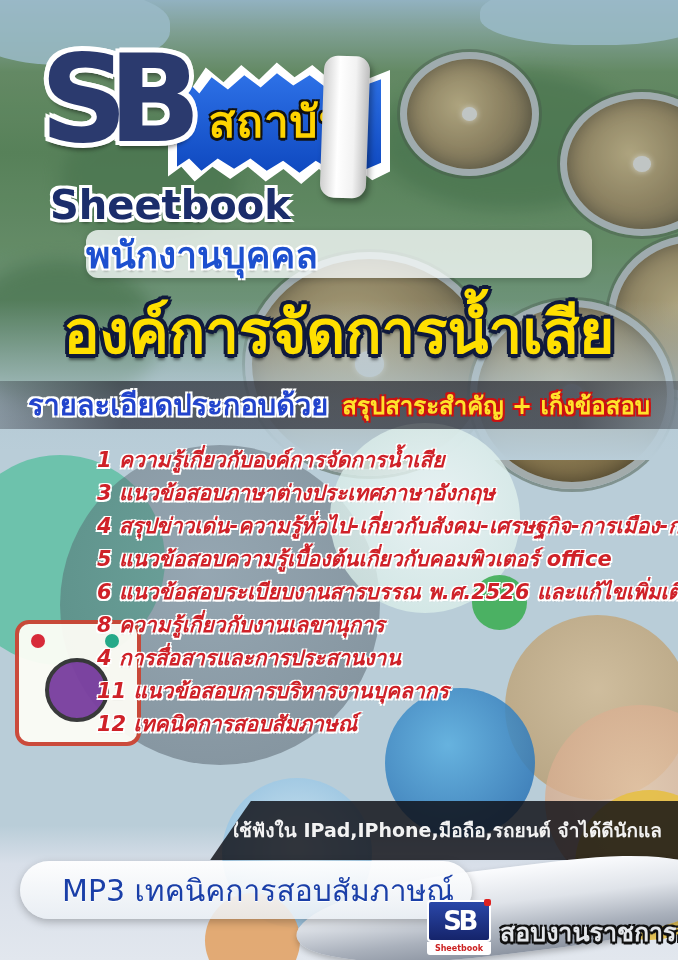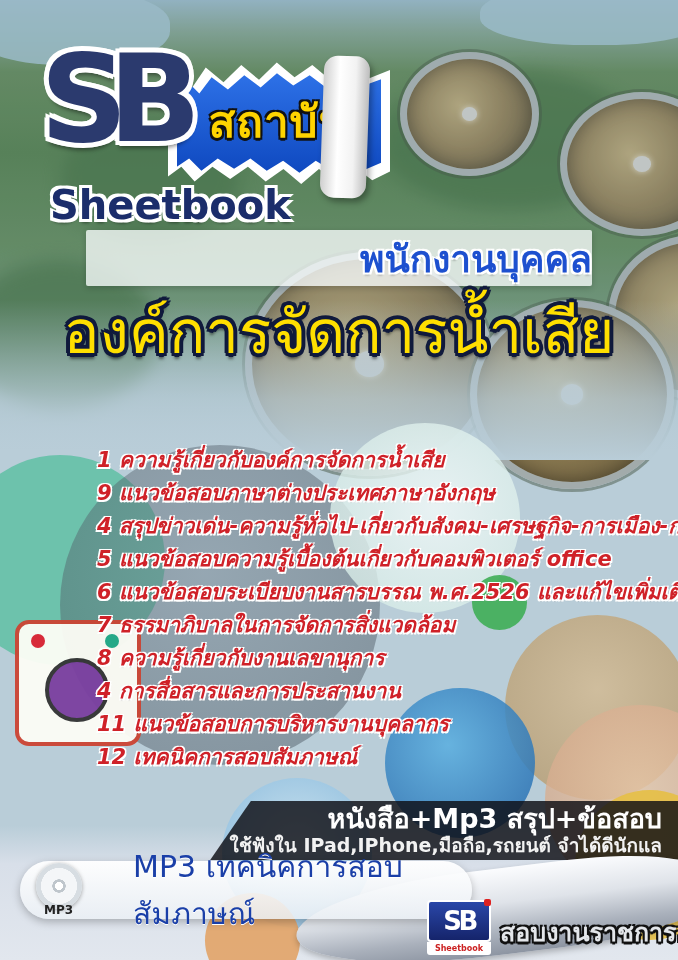--- a/index.html
+++ b/index.html
@@ -36,26 +36,26 @@
     text-shadow:-2px -2px 0 #111,2px -2px 0 #111,-2px 2px 0 #111,2px 2px 0 #111,0 3px 0 #111;}
   .paper-roll{left:322px;top:56px;width:46px;height:142px;z-index:4;border-radius:14px;
     background:linear-gradient(90deg,#cfcfcf 0%,#ffffff 35%,#f2f2f2 70%,#bdbdbd 100%);
     box-shadow:3px 4px 6px rgba(0,0,0,.35);transform:rotate(2deg);}
   .sb-text{left:40px;top:38px;z-index:5;font-size:122px;font-weight:900;line-height:1;
     letter-spacing:-0.16em;color:#2b3a6e;
     text-shadow:-4px -4px 0 #fff,4px -4px 0 #fff,-4px 4px 0 #fff,4px 4px 0 #fff,0 -5px 0 #fff,0 5px 0 #fff,-5px 0 0 #fff,5px 0 0 #fff,0 7px 4px rgba(0,0,0,.45);}
   .sheetbook{left:50px;top:182px;z-index:5;font-size:40px;font-weight:900;color:#1b2d6b;
     text-shadow:-3px -3px 0 #fff,3px -3px 0 #fff,-3px 3px 0 #fff,3px 3px 0 #fff,0 4px 3px rgba(0,0,0,.4);}
   
-  .position-bar{left:86px;top:230px;width:506px;height:56px;z-index:6;border-radius:2px;
+  .position-bar{left:86px;top:230px;width:506px;height:48px;z-index:6;border-radius:12px;
     background:rgba(248,252,253,.78);box-shadow:0 2px 6px rgba(0,0,0,.18);
-    display:flex;align-items:center;justify-content:flex-end;}
+    display:flex;align-items:center;justify-content:flex-start;}
   .position-bar span{font-size:37px;font-weight:900;color:#1d50cf;
     text-shadow:-2px -2px 0 #fff,2px -2px 0 #fff,-2px 2px 0 #fff,2px 2px 0 #fff,0 3px 2px rgba(0,0,0,.25);}
-  .org-title{left:0;top:284px;width:678px;z-index:6;text-align:center;font-size:60px;font-weight:400;
+  .org-title{left:0;top:284px;width:678px;z-index:6;text-align:center;font-size:60px;font-weight:700;
     color:#ffdf00;letter-spacing:0px;
     text-shadow:-3px -3px 0 #101a3c,3px -3px 0 #101a3c,-3px 3px 0 #101a3c,3px 3px 0 #101a3c,0 -4px 0 #101a3c,0 4px 0 #101a3c,-4px 0 0 #101a3c,4px 0 0 #101a3c,0 6px 3px rgba(0,0,0,.5);}
   .details-band{left:0;top:381px;width:678px;height:48px;z-index:6;
     background:linear-gradient(90deg,rgba(25,25,35,.30) 0%,rgba(22,22,32,.62) 18%,rgba(22,22,32,.62) 85%,rgba(25,25,35,.35) 100%);
     display:flex;align-items:center;justify-content:center;gap:14px;}
   .details-label{font-size:29px;font-weight:900;color:#2244cc;
     text-shadow:-2px -2px 0 #fff,2px -2px 0 #fff,-2px 2px 0 #fff,2px 2px 0 #fff;}
   .details-highlight{font-size:24px;font-weight:900;color:#ffe32b;
     text-shadow:-2px -2px 0 #c11,2px -2px 0 #c11,-2px 2px 0 #c11,2px 2px 0 #c11;}
   
@@ -137,46 +137,44 @@
   <div class="abs paper-roll"></div>
   <div class="abs sb-text">SB</div>
   <div class="abs sheetbook">Sheetbook</div>
 
   <div class="abs position-bar">
     <span>พนักงานบุคคล</span>
   </div>
 
   <div class="abs org-title">องค์การจัดการน้ำเสีย</div>
 
+  <div class="abs details-band">
+    <span class="details-label">รายละเอียดประกอบด้วย</span>
+    <span class="details-highlight">สรุปสาระสำคัญ + เก็งข้อสอบ</span>
+  </div>
 
   <div class="abs contents">
     <div class="li">1 ความรู้เกี่ยวกับองค์การจัดการน้ำเสีย</div>
-    <div class="li">9 แนวข้อสอบภาษาต่างประเทศภาษาอังกฤษ</div>
+    <div class="li">3 แนวข้อสอบภาษาต่างประเทศภาษาอังกฤษ</div>
     <div class="li">4 สรุปข่าวเด่น-ความรู้ทั่วไป-เกี่ยวกับสังคม-เศรษฐกิจ-การเมือง-การกีฬา</div>
     <div class="li">5 แนวข้อสอบความรู้เบื้องต้นเกี่ยวกับคอมพิวเตอร์ office</div>
     <div class="li">6 แนวข้อสอบระเบียบงานสารบรรณ พ.ศ.2526 และแก้ไขเพิ่มเติม</div>
-    <div class="li">7 ธรรมาภิบาลในการจัดการสิ่งแวดล้อม</div>
     <div class="li">8 ความรู้เกี่ยวกับงานเลขานุการ</div>
     <div class="li">4 การสื่อสารและการประสานงาน</div>
     <div class="li">11 แนวข้อสอบการบริหารงานบุคลากร</div>
     <div class="li">12 เทคนิคการสอบสัมภาษณ์</div>
   </div>
 
   <div class="abs promo">
-    <div class="promo-l1">หนังสือ+Mp3 สรุป+ข้อสอบ</div>
     <div class="promo-l2">ใช้ฟังใน IPad,IPhone,มือถือ,รถยนต์ จำได้ดีนักแล</div>
   </div>
 
   <div class="abs wing"></div>
 
   <div class="abs mp3-pill">
-    <div class="disc-wrap">
-      <div class="disc"></div>
-      <div class="disc-label">MP3</div>
-    </div>
     <div class="mp3-text">MP3  เทคนิคการสอบสัมภาษณ์</div>
   </div>
 
   <div class="abs sb-badge">
     <div class="box">
       <span>SB</span>
       <span class="reddot"></span>
     </div>
     <div class="strip">
       <span>Sheetbook</span>

